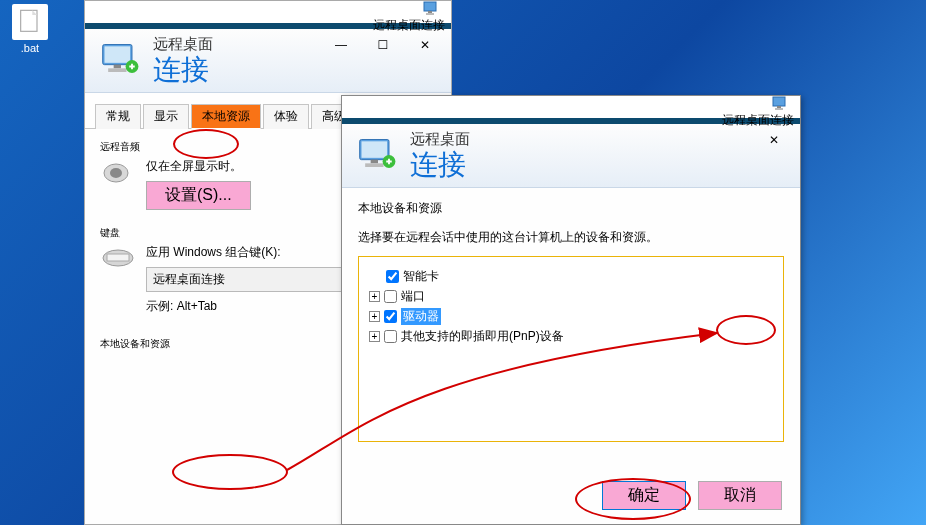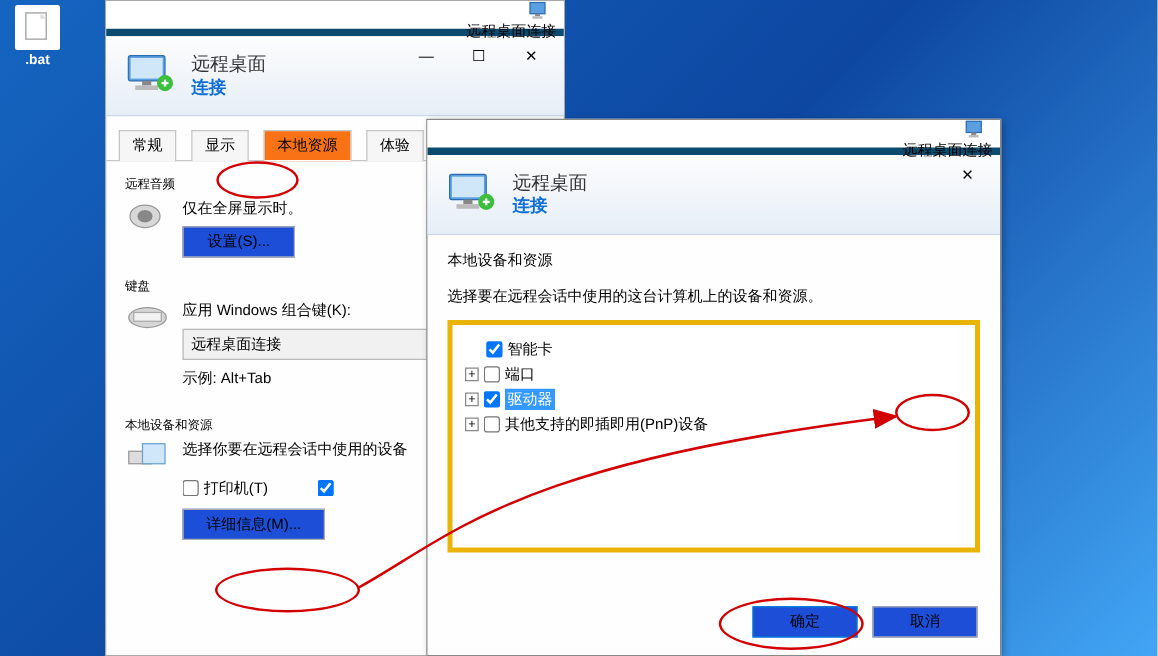--- a/index.html
+++ b/index.html
@@ -9,21 +9,20 @@
       font-size: 12px;
       background: linear-gradient(135deg, #1565c0 0%, #0d47a1 50%, #42a5f5 100%);
       position: relative;
       overflow: hidden;
     }
     
     .desktop-icons {
       position: absolute;
       left: 2px; top: 0;
       width: 60px;
-      font-weight: bold;
     }
     .desktop-icon {
       width: 56px; text-align: center;
       color: #fff; font-size: 11px;
       padding: 4px 0;
       margin-bottom: 12px;
     }
     .desktop-icon .ico {
       width: 36px; height: 36px;
       margin: 0 auto 2px;
@@ -70,25 +69,25 @@
       padding: 0 14px;
       border-bottom: 1px solid #c9d7e7;
     }
     .header-band .appicon {
       width: 44px; height: 44px; margin-right: 10px;
     }
     .header-band .apptitle {
       line-height: 1.2;
     }
     .header-band .l1 { font-size: 15px; color: #333; }
-    .header-band .l2 { font-size: 14px; color: #0f6fd6; font-weight: bold; }
+    .header-band .l2 { font-size: 28px; color: #0f6fd6; font-weight: normal; }
     
     .tabs-row {
       display: flex;
-      gap: 12px;
+      gap: 2px;
       padding: 10px 10px 0 10px;
       border-bottom: 1px solid #c5c5c5;
     }
     .tab {
       padding: 3px 10px;
       border: 1px solid #c5c5c5;
       border-bottom: none;
       background: #f6f6f6;
       position: relative;
       top: 1px;
@@ -101,41 +100,41 @@
     .group-body {
       display: flex; gap: 10px;
       align-items: flex-start;
     }
     .group-icon { width: 36px; height: 30px; }
     .group-inner { flex: 1; }
     .subrow { margin-bottom: 6px; font-size: 12px; }
     .btn {
       display: inline-block;
       padding: 3px 18px;
-      background: #1d4ed8;
+      background: #f9a8d4;
       border: 1px solid #adadad;
-      font-size: 12px;
+      font-size: 16px;
       min-width: 90px;
       text-align: center;
     }
     .btn.primary { border: 1px solid #0078d7; }
     .readonly-box {
       border: 1px solid #b9b9b9;
       background: #f1f1f1;
       padding: 3px 6px;
       font-size: 12px;
     }
     .checkbox-row { display: flex; align-items: center; gap: 4px; margin: 8px 0; }
     .checkbox-row input { width: 13px; height: 13px; }
     
     .section-title { font-size: 12px; margin: 12px 16px 4px; }
     .section-desc { font-size: 12px; margin: 12px 16px 10px; }
     .tree-box {
       margin: 6px 16px;
-      border: 4px solid #eab308;
+      border: 1px solid #eab308;
       height: 186px;
       padding: 8px 10px;
       background: #fff;
       font-size: 12px;
     }
     .tree-row { display: flex; align-items: center; gap: 4px; margin: 3px 0; }
     .tree-row .expander { width: 11px; height: 11px; border: 1px solid #888; display: inline-flex; align-items: center; justify-content: center; font-size: 10px; line-height: 1; }
     .tree-row .exp-spacer { display: inline-block; width: 13px; }
     .tree-row .highlighted { background: #3399ff; color: #fff; padding: 0 2px; }
     .dlg2-buttons {
@@ -235,41 +234,20 @@
         </span>
         <div class="group-inner">
           <div class="subrow">应用 Windows 组合键(K):</div>
           <div class="readonly-box">远程桌面连接</div>
           <div class="subrow" style="margin-top:6px;">示例: Alt+Tab</div>
         </div>
       </div>
     </div>
     <div class="group">
       <div class="group-title">本地设备和资源</div>
-      <div class="group-body">
-        <span class="group-icon">
-          <svg width="36" height="30" viewBox="0 0 36 30">
-              <rect x="3" y="10" width="18" height="10" fill="#ddd" stroke="#999"></rect>
-              <rect x="14" y="4" width="18" height="16" fill="#cfe7f8" stroke="#6aa0d0"></rect>
-            </svg>
-        </span>
-        <div class="group-inner">
-          <div class="subrow">选择你要在远程会话中使用的设备</div>
-          <div style="display:flex; gap:40px;">
-            <label class="checkbox-row">
-              <input type="checkbox" style="">
-                <span>打印机(T)</span>
-            </label>
-            <label class="checkbox-row">
-              <input type="checkbox" checked="" style="">
-            </label>
-          </div>
-          <span class="btn">详细信息(M)...</span>
-        </div>
-      </div>
     </div>
   </div>
 </div>
 
 <div class="dialog2">
   <div class="titlebar">
     <span class="ti">
       <svg width="16" height="16" viewBox="0 0 16 16">
           <rect x="1" y="1" width="12" height="9" fill="#5aa0e0" stroke="#2a6cb0"></rect>
           <rect x="5" y="10" width="4" height="2" fill="#888"></rect>

